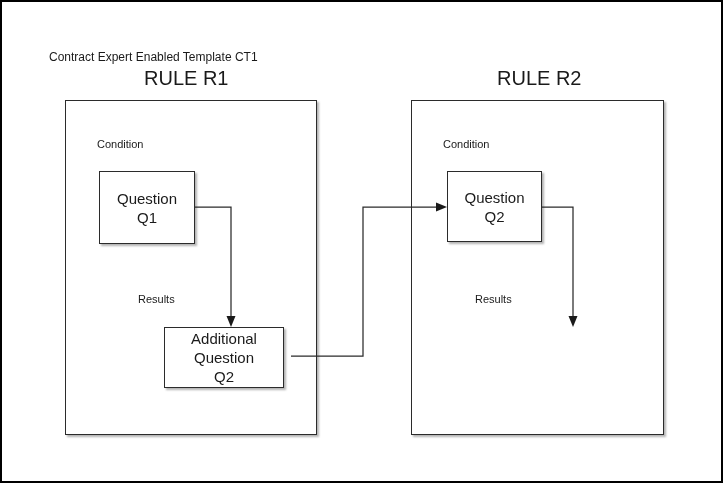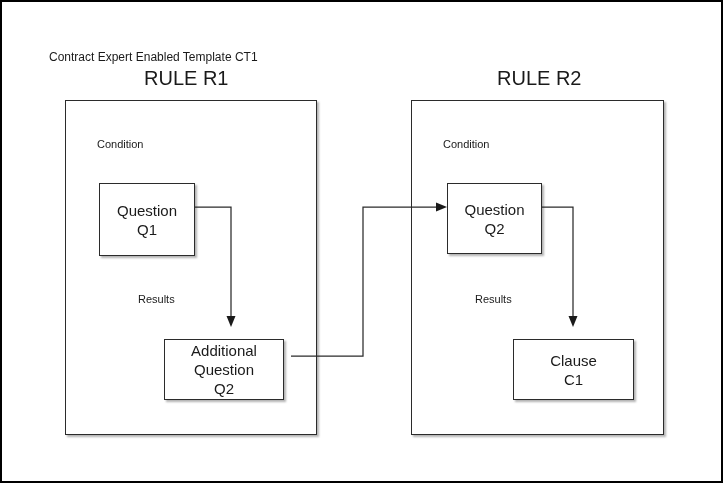--- a/index.html
+++ b/index.html
@@ -64,21 +64,20 @@
     background: #ffffff;
     box-shadow: 2px 2px 2px rgba(0,0,0,0.30);
     display: flex;
     flex-direction: column;
     align-items: center;
     justify-content: center;
     font-size: 15px;
     line-height: 19px;
     color: #1a1a1a;
     text-align: center;
-    margin-top: 12px;
   }
   .node-q1   { left: 97px;  top: 169px; width: 96px;  height: 73px; }
   .node-aq2  { left: 162px; top: 325px; width: 120px; height: 61px; }
   .node-q2r2 { left: 445px; top: 169px; width: 95px;  height: 71px; }
   .node-c1   { left: 511px; top: 325px; width: 121px; height: 61px; }
   .connector-layer {
     position: absolute;
     left: 0;
     top: 0;
     pointer-events: none;
@@ -120,24 +119,20 @@
     <span>Additional</span>
     <span>Question</span>
     <span>Q2</span>
   </div>
 
   <div class="node node-q2r2">
     <span>Question</span>
     <span>Q2</span>
   </div>
 
-  <div class="node node-c1">
-    <span>Clause</span>
-    <span>C1</span>
-  </div>
 
   <svg class="connector-layer" width="723" height="483" viewBox="0 0 723 483">
 
     <path d="M 193 205 H 229 V 315"></path>
     <polygon points="224.5,314 233.5,314 229,325"></polygon>
 
     <path d="M 289 354 H 361 V 205 H 435"></path>
     <polygon points="434,200.5 434,209.5 445,205"></polygon>
 
     <path d="M 540 205 H 571 V 315"></path>

